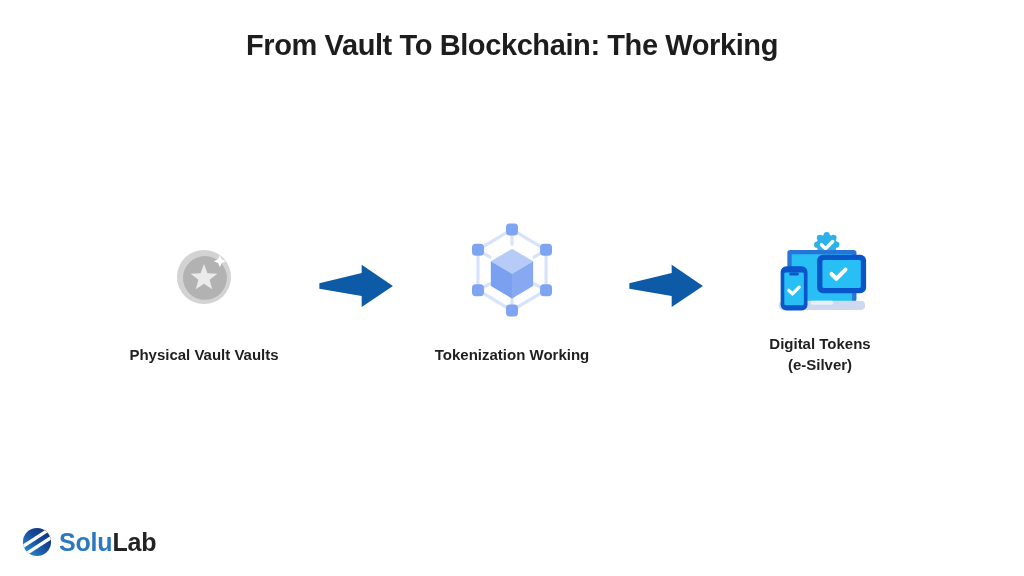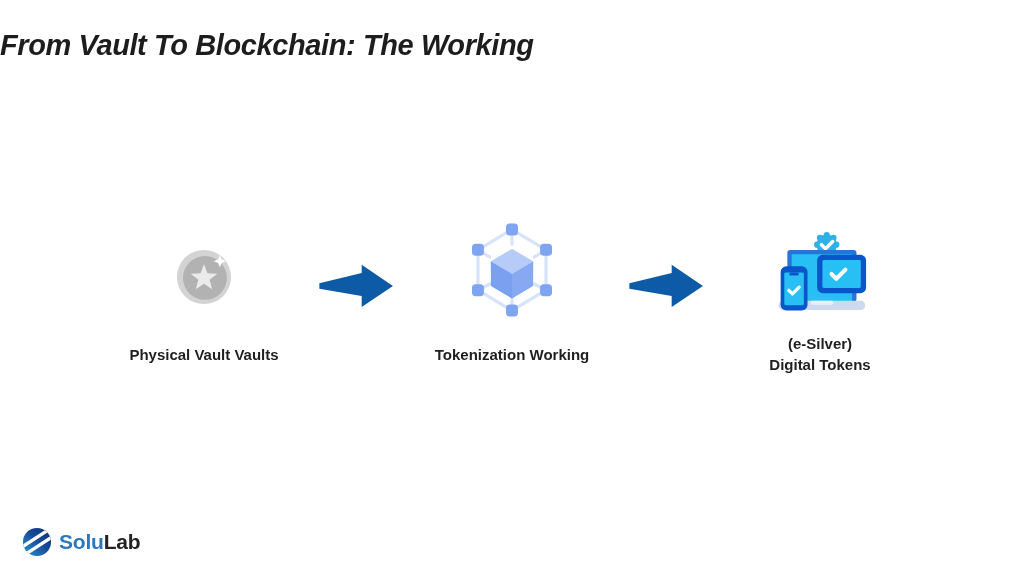--- a/index.html
+++ b/index.html
@@ -4,22 +4,22 @@
 <style>
   * { margin:0; padding:0; box-sizing:border-box; }
   html,body { background:#fff; }
   body { font-family:"Liberation Sans", sans-serif; }
   .canvas {
     position:relative; width:1024px; height:576px;
     background:var(--background, #ffffff); overflow:hidden;
   }
   .title {
     position:absolute; top:27px; left:0; width:100%;
-    text-align:left; font-weight:700; font-size:29px; line-height:37px;
-    letter-spacing:-0.4px; color:var(--title-text, #1d1d1d);font-style:italic;
+    text-align:center; font-weight:700; font-size:29px; line-height:37px;
+    letter-spacing:-0.4px; color:var(--title-text, #1d1d1d);
   }
   .step {
     position:absolute; top:220px; width:240px;
     display:flex; flex-direction:column; align-items:center;
   }
   .step-1 { left:84px; }
   .step-2 { left:392px; }
   .step-3 { left:700px; }
   .icon-box {
     height:100px; display:flex; align-items:center; justify-content:center;
@@ -31,21 +31,21 @@
     color:var(--label-text, #1f1f1f);
   }
   .arrow { position:absolute; top:262px; }
   .arrow-1 { left:317px; }
   .arrow-2 { left:627px; }
   .arrow polygon { fill:var(--arrow-blue, #0d5ba6); }
   .footer-logo {
     position:absolute; left:22px; top:527px;
     display:flex; align-items:center; gap:7px;
   }
-  .brand-text { font-size:21px; font-weight:700; letter-spacing:-0.2px; line-height:30px; }
+  .brand-text { font-size:25px; font-weight:700; letter-spacing:-0.2px; line-height:30px; }
   .brand-part1 { color:var(--brand-blue, #2c78bf); }
   .brand-part2 { color:var(--brand-dark, #232323); }
 
   
   .coin-outer { fill:var(--coin-outer, #d3d3d3); }
   .coin-inner { fill:var(--coin-inner, #b2b2b2); }
   .coin-star  { fill:var(--coin-star, #ebebeb); }
   .net-line   { stroke:var(--network-line, #d7e3fb); stroke-width:3.5; stroke-linecap:round; }
   .net-node   { fill:var(--network-node, #7ea4f2); }
   .cube-top   { fill:var(--cube-top, #b6cbf7); }
@@ -151,22 +151,22 @@
         </g>
         <g>
           <rect class="dev-frame" x="9" y="37" width="28" height="46" rx="6"></rect>
           <rect class="dev-screen" x="12.8" y="43.5" width="20.4" height="34" rx="1.5"></rect>
           <rect class="dev-frame" x="18" y="43.5" width="10" height="3.2" rx="1.6"></rect>
           <path class="check" d="M17.5 62 l3.8 3.8 l7 -7" stroke-width="3.4"></path>
         </g>
       </svg>
     </div>
     <div class="step-label">
+      <div>Digital Tokens</div>
       <div>(e-Silver)</div>
-      <div>Digital Tokens</div>
     </div>
   </div>
 
   <div class="footer-logo">
     <svg width="30" height="30" viewBox="0 0 32 32">
       <defs>
         <linearGradient id="sphereGrad" x1="0" y1="1" x2="1" y2="0">
           <stop offset="0" stop-color="#2d9bd5"></stop>
           <stop offset="0.55" stop-color="#174a9b"></stop>
           <stop offset="1" stop-color="#0d2f6e"></stop>

